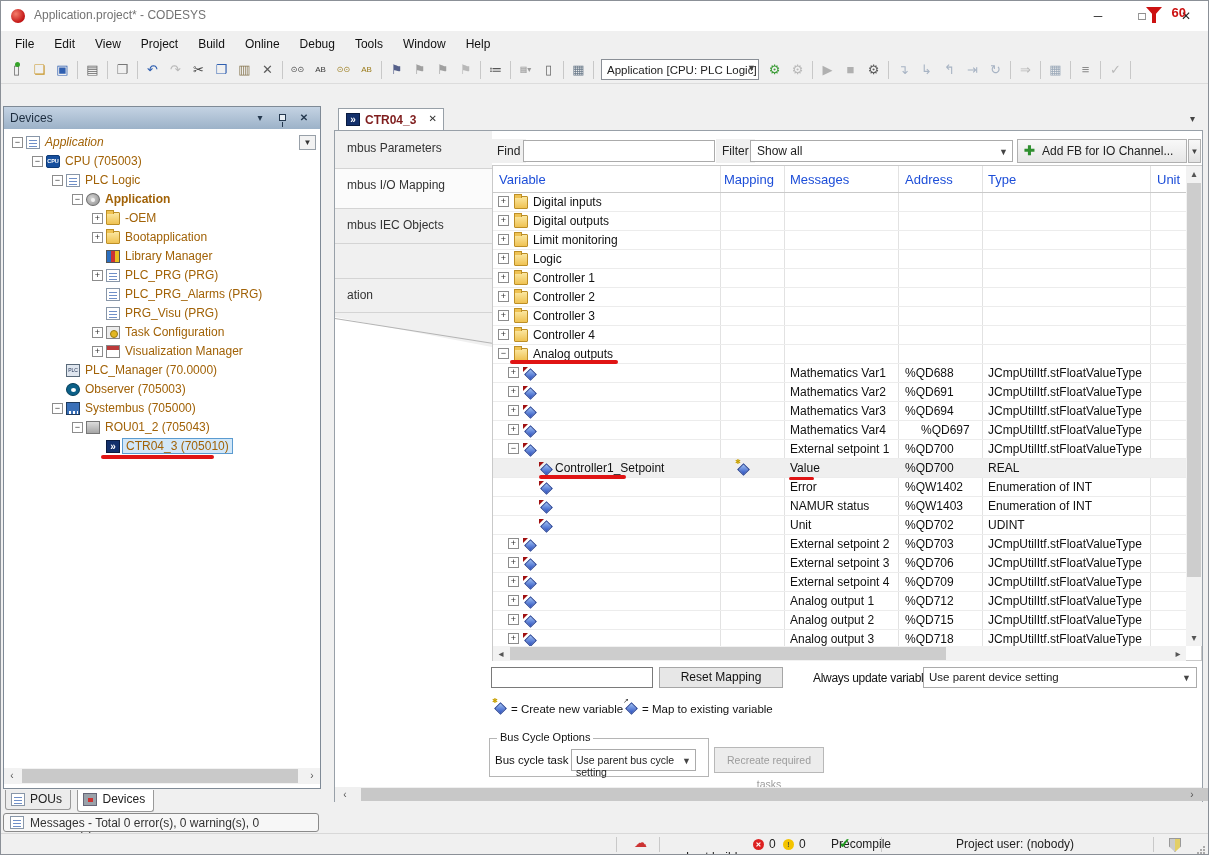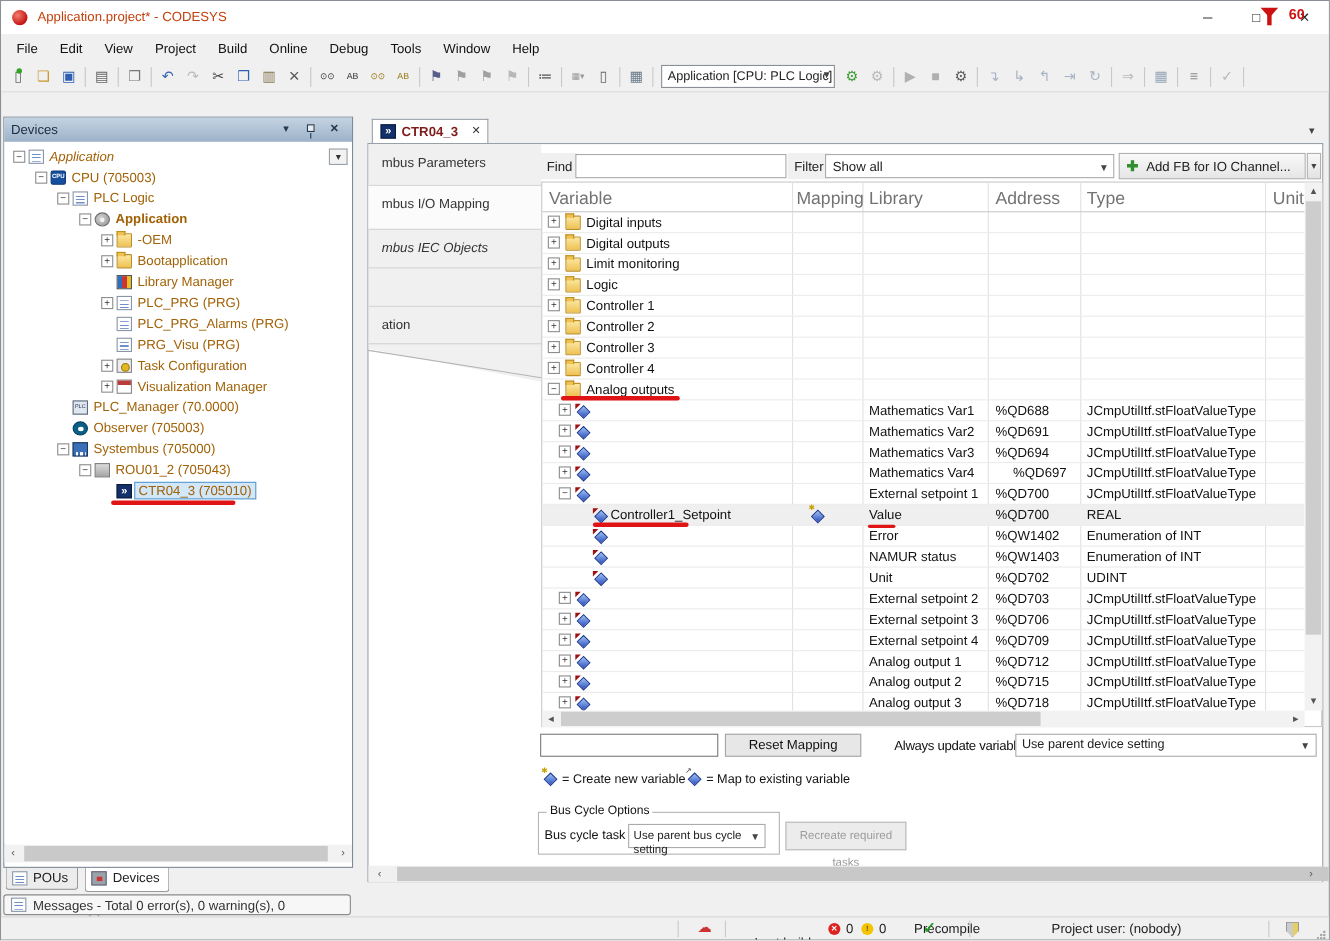--- a/index.html
+++ b/index.html
@@ -2,21 +2,21 @@
 <html><head>
 <meta charset="utf-8">
 <style>
 *{box-sizing:border-box;margin:0;padding:0;font-family:"Liberation Sans",sans-serif}
 html,body{width:1209px;height:855px;overflow:hidden}
 #app{position:relative;width:1209px;height:855px;background:#f0f0f0;border:1px solid #8b9097;overflow:hidden}
 .abs{position:absolute}
 
 #titlebar{position:absolute;left:0;top:0;width:100%;height:30px;background:#fff}
 #appicon{position:absolute;left:10px;top:8px;width:14px;height:14px;border-radius:50%;background:radial-gradient(circle at 35% 35%,#f47d6a,#c21414 70%,#8e0d0d)}
-#title{position:absolute;left:33px;top:7px;font-size:12px;color:#c2410c}
+#title{position:absolute;left:33px;top:7px;font-size:12px;color:#737373}
 .winbtn{position:absolute;top:0;width:44px;height:30px;text-align:center;line-height:30px;font-size:12px;color:#222}
 #btn-min{right:88px}#btn-max{right:44px}#btn-close{right:0}
 
 #menubar{position:absolute;left:0;top:30px;width:100%;height:25px;background:#f0f0f0;display:flex;align-items:center;padding-left:4px}
 .menuitem{font-size:12px;color:#111;padding:4px 10px;cursor:default}
 #funnel{position:absolute;right:46px;top:6px;width:0;height:0;border-left:8px solid transparent;border-right:8px solid transparent;border-top:9px solid #cc1111}
 #funnel:after{content:"";position:absolute;left:-2px;top:-3px;width:4px;height:10px;background:#cc1111}
 #msgbadge{position:absolute;right:22px;top:4px;font-size:13px;font-weight:bold;color:#cc1111}
 
 #toolbar{position:absolute;left:0;top:55px;width:100%;height:28px;background:#f0f0f0;border-bottom:1px solid #dcdcdc;display:flex;align-items:center;padding-left:4px}
@@ -97,21 +97,21 @@
 #findinput{position:absolute;left:522px;top:139px;width:192px;height:22px;background:#fff;border:1px solid #ababab;font-size:12px;padding:0 4px}
 #filtercombo{position:absolute;left:749px;top:139px;width:263px;height:22px;background:#fff;border:1px solid #ababab;font-size:12px;color:#222;padding:3px 0 0 6px}
 #filtercombo .arr{position:absolute;right:4px;top:6px;font-size:9px;color:#444}
 #addfbbtn{position:absolute;left:1016px;top:138px;width:170px;height:24px;background:linear-gradient(#f8f8f8,#e6e6e6);border:1px solid #b0b0b0;font-size:12px;color:#222;padding:4px 0 0 24px}
 #addfbbtn .plus{position:absolute;left:6px;top:3px;color:#2f8f2f;font-weight:bold;font-size:13px}
 #addfbmore{position:absolute;left:1187px;top:138px;width:13px;height:24px;background:linear-gradient(#f8f8f8,#e2e2e2);border:1px solid #b0b0b0;font-size:8px;color:#444;text-align:center;line-height:24px}
 
 #tablewrap{position:absolute;left:491px;top:164px;width:710px;height:496px;border:1px solid #c9c9c9;background:#fff}
 .colline{position:absolute;top:0;width:1px;height:480px;background:#e2e2e2}
 #theadline{position:absolute;left:0;top:26px;width:693px;height:1px;background:#c9c9c9}
-.hcell{position:absolute;top:6px;font-size:16px;color:#737373;white-space:nowrap}
+.hcell{position:absolute;top:6px;font-size:13px;color:#1d4ed8;white-space:nowrap}
 #tbody{position:absolute;left:0;top:27px;width:693px;height:453px;overflow:hidden}
 .mrow{position:absolute;left:0;width:693px;height:19px;border-bottom:1px solid #ececec}
 .mrow.hl{background:#efefef}
 .mrow .exp{top:3px}
 .mrow .cell{position:absolute;top:2px;font-size:12px;color:#111;white-space:nowrap;overflow:hidden}
 .dmd{position:absolute;top:3px;width:13px;height:13px}
 .dmd:before{content:"";position:absolute;left:3px;top:3px;width:7px;height:7px;background:linear-gradient(135deg,#9ec0f4,#2b50c0);border:1px solid #1a3890;transform:rotate(45deg)}
 .dmd.red:after{content:"";position:absolute;left:0;top:0;border-left:5px solid #a01010;border-bottom:5px solid transparent}
 .dmd.star:after{content:"✱";position:absolute;left:-1px;top:-4px;font-size:7px;color:#c8a000}
 .dmd.maparrow:after{content:"↗";position:absolute;left:-1px;top:-4px;font-size:7px;color:#333}
@@ -353,21 +353,21 @@
       <span class="lbl">CTR04_3</span>
       <span class="cls">✕</span>
     </div>
     <span id="tabchevron">▾</span>
   </div>
 
   <div id="editorbox"></div>
   <div id="sidetabs">
       <div class="stab" style="top: 0px; height: 37px;">mbus Parameters</div>
       <div class="stab active" style="top: 37px; height: 40px;">mbus I/O Mapping</div>
-      <div class="stab" style="top: 77px; height: 35px; font-style: italic;">mbus IEC Objects</div>
+      <div class="stab" style="top: 77px; height: 35px;">mbus IEC Objects</div>
       <div class="stab" style="top: 147px; height: 34px;">ation</div>
       <div class="stsep" style="top: 37px;"></div>
       <div class="stsep" style="top: 77px;"></div>
       <div class="stsep" style="top: 112px;"></div>
       <div class="stsep" style="top: 147px;"></div>
       <div class="stsep" style="top: 181px;"></div>
     </div>
   <div id="stripgrey2"></div>
   <div id="stripdiag"></div>
 
@@ -380,21 +380,21 @@
 
   <div id="tablewrap">
     <div class="colline" style="left:227px"></div>
     <div class="colline" style="left:291px"></div>
     <div class="colline" style="left:405px"></div>
     <div class="colline" style="left:489px"></div>
     <div class="colline" style="left:657px"></div>
     <div id="theadline"></div>
     <span class="hcell" style="left:6px">Variable</span>
     <span class="hcell" style="left:231px">Mapping</span>
-    <span class="hcell" style="left:297px">Library</span>
+    <span class="hcell" style="left:297px">Messages</span>
     <span class="hcell" style="left:412px">Address</span>
     <span class="hcell" style="left:495px">Type</span>
     <span class="hcell" style="left:664px">Unit</span>
     <div id="tbody">
         <div class="mrow" style="top: 0px;">
           <span class="exp" style="left:5px">+</span>
           <span class="ic ic-folder" style="left:21px"></span>
           <span class="cell" style="left:40px;width:180px">Digital inputs</span>
         </div>
         <div class="mrow" style="top: 19px;">

